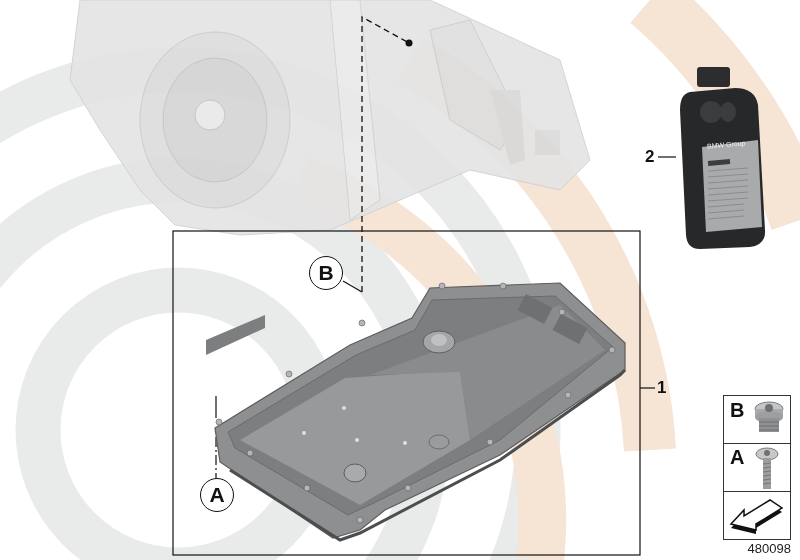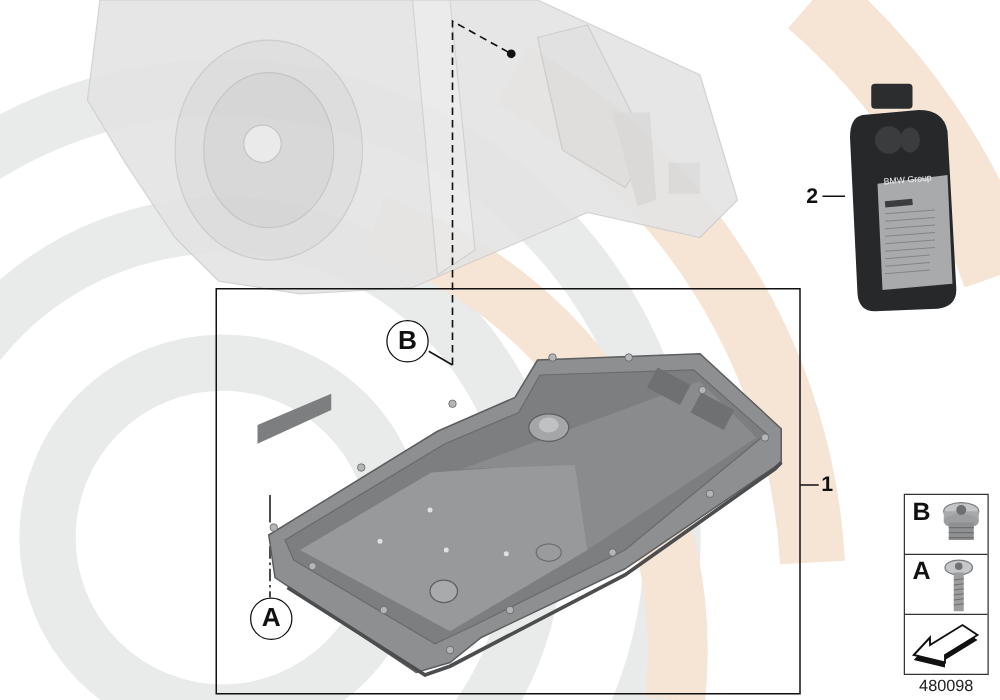--- a/index.html
+++ b/index.html
@@ -3,21 +3,21 @@
 <meta charset="utf-8">
 <style>
   html,body{margin:0;padding:0;background:#fff;}
   #stage{position:relative;width:800px;height:560px;overflow:hidden;background:#ffffff;font-family:"Liberation Sans",sans-serif;}
   .layer{position:absolute;left:0;top:0;width:800px;height:560px;}
   .callout-circle{position:absolute;width:34px;height:34px;border:1.6px solid #111;border-radius:50%;background:#fff;display:flex;align-items:center;justify-content:center;font-weight:bold;font-size:21px;color:#111;box-sizing:border-box;}
   .pos-num{position:absolute;font-weight:bold;font-size:17px;color:#111;}
   .legend{position:absolute;left:723px;top:395px;width:68px;height:145px;border:1px solid #333;background:#fff;box-sizing:border-box;}
   .legend-row{position:absolute;left:0;width:66px;border-bottom:1px solid #333;box-sizing:border-box;}
   .legend-letter{position:absolute;left:6px;font-weight:bold;font-size:20px;color:#111;}
-  .diagram-id{position:absolute;left:723px;top:541px;width:68px;text-align:center;font-size:13px;color:#222;}
+  .diagram-id{position:absolute;left:723px;top:541px;width:68px;text-align:right;font-size:13px;color:#222;}
 </style>
 </head>
 <body>
 
 <div id="stage">
 
   <svg class="layer" viewBox="0 0 800 560">
     <g fill="none">
       <circle cx="178" cy="430" r="140" stroke="#e9eaea" stroke-width="45"></circle>
       <circle cx="178" cy="430" r="250" stroke="#e9eaea" stroke-width="45"></circle>

